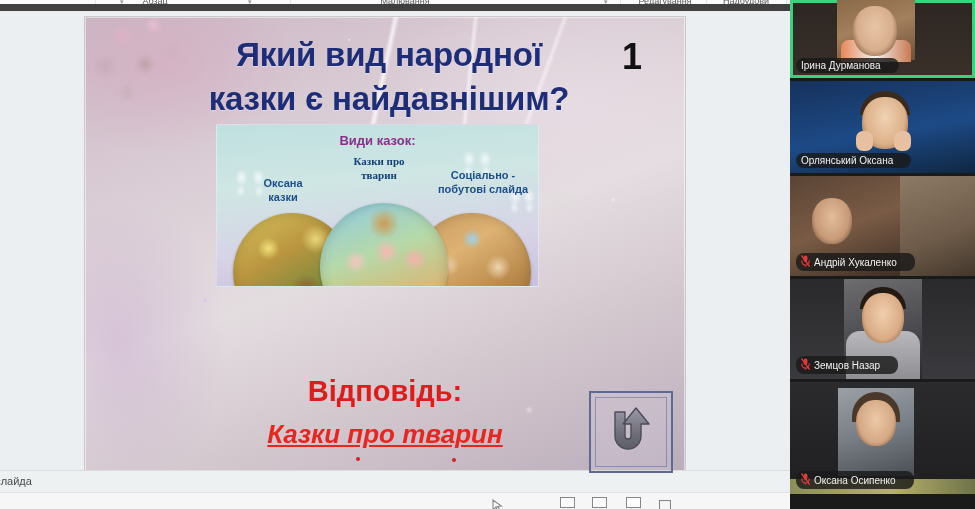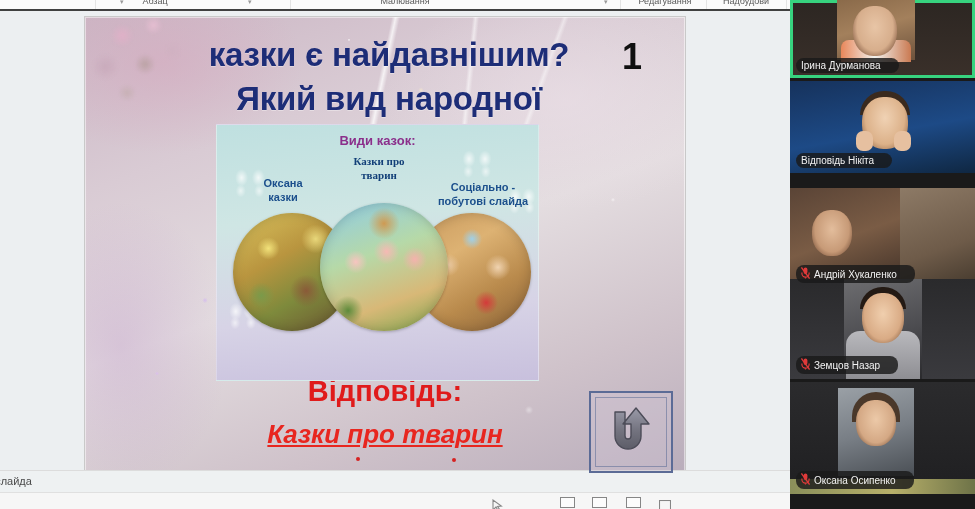--- a/index.html
+++ b/index.html
@@ -17,21 +17,21 @@
     position: absolute; left: 0; top: 0;
     width: 790px; height: 509px;
     background: #f3f3f3;
     overflow: hidden;
   }
 
   
   #ribbon {
     position: absolute; left: 0; top: 0; width: 790px; height: 11px;
     background: #fbfbfb;
-    border-bottom: 2px solid #404040;
+    border-bottom: 7px solid #404040;
     overflow: hidden;
   }
   .ribbon-group {
     position: absolute; top: -4px;
     font-size: 9px; color: #5a5a5a;
     white-space: nowrap;
     text-align: center;
   }
   .ribbon-sep {
     position: absolute; top: 0; width: 1px; height: 11px;
@@ -120,21 +120,21 @@
 
   .slide-number {
     position: absolute; left: 537px; top: 19px;
     font-size: 36px; font-weight: bold; color: #101010;
     z-index: 5;
   }
 
   
   #tales-pic {
     position: absolute; left: 131px; top: 107px;
-    width: 323px; height: 257px;
+    width: 323px; height: 163px;
     background: linear-gradient(175deg, #bfe0e0 0%, #cfe6e4 36%, #d7d3e6 72%, #c8c0dd 100%);
     border: 1px solid rgba(255,255,255,0.35);
     overflow: hidden;
     z-index: 6;
   }
   
   .bfly {
     position: absolute;
     background:
       radial-gradient(ellipse 9px 12px at 30% 38%, rgba(255,255,255,0.75), rgba(255,255,255,0) 72%),
@@ -311,21 +311,21 @@
     background: #3a2a1e;
   }
   #vt2 .hand-l, #vt2 .hand-r {
     position: absolute; top: 50px; width: 17px; height: 20px; border-radius: 7px;
     background: #e6c0a0;
   }
   #vt2 .hand-l { left: 66px; }
   #vt2 .hand-r { left: 104px; }
 
   
-  #vt3 { top: 176px; height: 100px; background: linear-gradient(180deg,#3c3029 0%,#4a3a30 100%); margin-top: 12px; }
+  #vt3 { top: 176px; height: 100px; background: linear-gradient(180deg,#3c3029 0%,#4a3a30 100%); }
   #vt3 .pane-l {
     position: absolute; left: 0; top: 0; width: 110px; height: 100px;
     background: linear-gradient(160deg,#5a4436 0%,#7a5c45 50%,#3e2f26 100%);
   }
   #vt3 .pane-r {
     position: absolute; left: 110px; top: 0; width: 75px; height: 100px;
     background: linear-gradient(160deg,#8d7a66 0%,#6e5b49 60%,#43382c 100%);
   }
   #vt3 .f1 {
     position: absolute; left: 22px; top: 22px; width: 40px; height: 46px; border-radius: 46%;
@@ -393,22 +393,22 @@
       <div class="ribbon-sep" style="left:786px;"></div>
     </div>
 
     <div id="canvas-area">
 
       <div id="slide">
 
         <div class="floral"></div>
 
         <div class="slide-title">
+          <div>Який вид народної</div>
           <div>казки є найдавнішим?</div>
-          <div>Який вид народної</div>
         </div>
 
         <div class="slide-number">1</div>
 
         <div id="tales-pic">
           <div class="bfly" style="left:12px; top:36px; width:42px; height:44px;"></div>
           <div class="bfly" style="left:240px; top:18px; width:40px; height:42px;"></div>
           <div class="bfly" style="left:288px; top:58px; width:34px; height:36px;"></div>
           <div class="bfly" style="left:8px; top:172px; width:36px; height:38px;"></div>
 
@@ -417,21 +417,21 @@
           <div class="pic-lbl" style="left:24px; top:52px; width:84px;">
             <div>Оксана</div>
             <div>казки</div>
           </div>
 
           <div class="pic-lbl mid" style="left:110px; top:30px; width:104px;font-family:Liberation Serif, serif;">
             <div>Казки про</div>
             <div>тварин</div>
           </div>
 
-          <div class="pic-lbl" style="left:212px; top:56px; width:108px;">
+          <div class="pic-lbl" style="left:212px; top:44px; width:108px;">
             <div>Соціально -</div>
             <div>побутові слайда</div>
           </div>
 
           <div class="circ" id="circ-a"></div>
           <div class="circ" id="circ-c"></div>
           <div class="circ" id="circ-b"></div>
         </div>
 
         <div class="answer-label">Відповідь:</div>
@@ -491,21 +491,21 @@
     </div>
 
     <div class="vtile" id="vt2">
       <div>
         <div class="hair"></div>
         <div class="face"></div>
         <div class="hand-l"></div>
         <div class="hand-r"></div>
       </div>
       <div class="vname">
-        <span>Відповідь Нікіта</span>
+        <span>Орлянський Оксана</span>
       </div>
     </div>
 
     <div class="vtile" id="vt3">
       <div class="pane-l">
         <div class="f1"></div>
       </div>
       <div class="pane-r">
         
         

